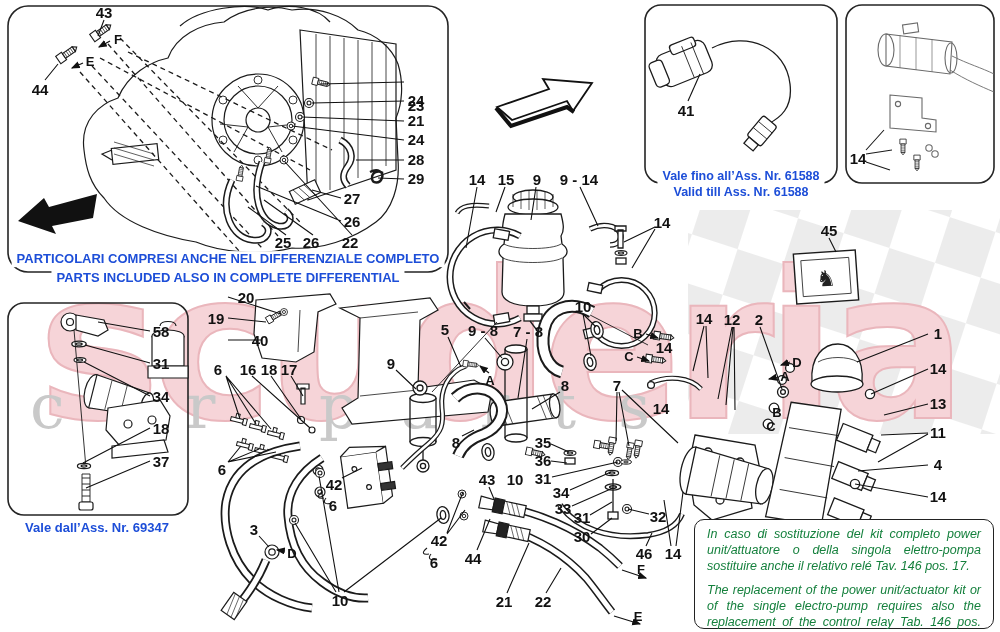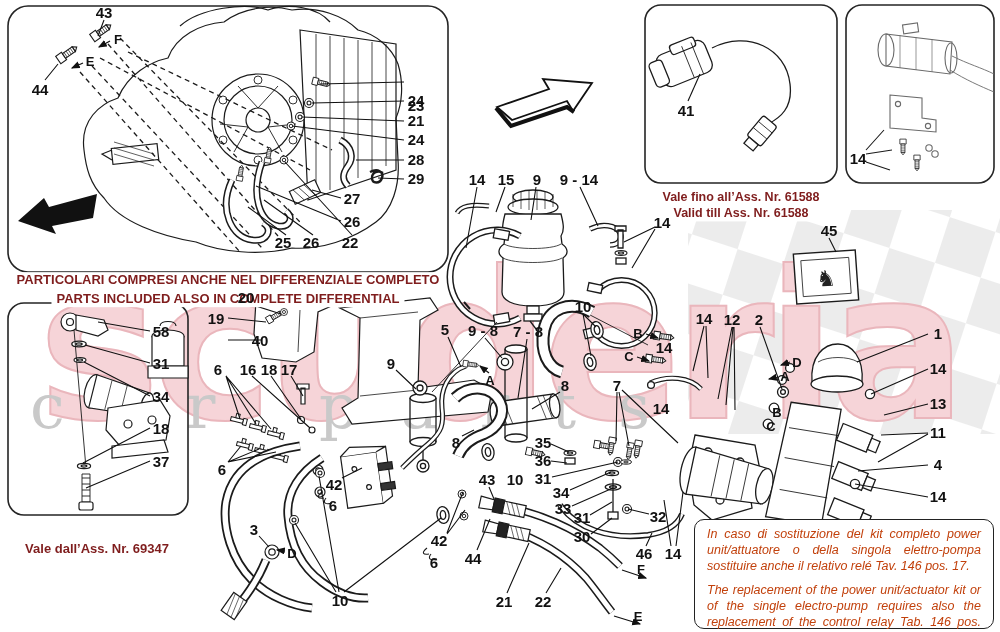--- a/index.html
+++ b/index.html
@@ -4,25 +4,25 @@
 <style>
   html,body{margin:0;padding:0;background:#fff;}
   #stage{position:relative;width:1000px;height:632px;background:#fff;overflow:hidden;
          font-family:"Liberation Sans",sans-serif;}
   #stage svg{position:absolute;left:0;top:0;}
   .co{position:absolute;transform:translate(-50%,-50%);font:bold 15px/1 "Liberation Sans",sans-serif;
       color:#111;white-space:nowrap;letter-spacing:0;}
   .pl{position:absolute;transform:translate(-50%,-50%);font:bold 13px/1 "Liberation Sans",sans-serif;
       color:#111;white-space:nowrap;}
   .cap{position:absolute;transform:translate(-50%,-50%);font:bold 13px/1.05 "Liberation Sans",sans-serif;
-      color:#7f1d1d;background:#fff;padding:1px 5px;white-space:nowrap;margin-top:21px;}
+      color:#1d4ed8;background:#fff;padding:1px 5px;white-space:nowrap;}
   .cap.small{font-size:12.5px;}
   #note{position:absolute;left:694px;top:519px;width:300px;height:110px;border:1.6px solid #222;
       border-radius:10px;box-sizing:border-box;padding:7px 12px 4px 12px;background:#fff;}
-  #note p{margin:0 0 9px 0;font:italic 12.5px/1.26 "Liberation Sans",sans-serif;color:#c2410c;
+  #note p{margin:0 0 9px 0;font:italic 12.5px/1.26 "Liberation Sans",sans-serif;color:#15803d;
       text-align:justify;}
 </style>
 </head>
 <body>
 
 <div id="stage">
 
 <svg width="1000" height="632" viewBox="0 0 1000 632">
   <defs>
     <pattern id="chk" width="96" height="96" patternUnits="userSpaceOnUse" patternTransform="rotate(18 700 300)">

